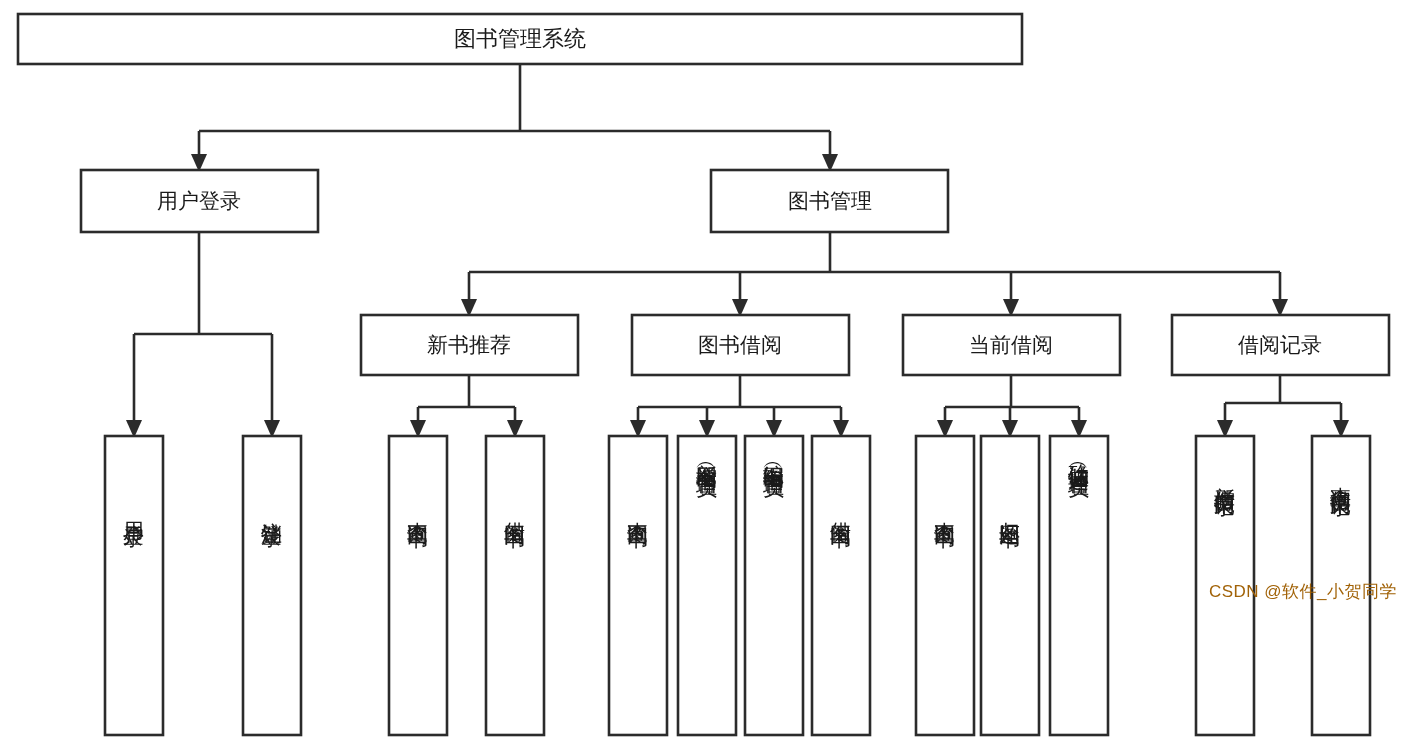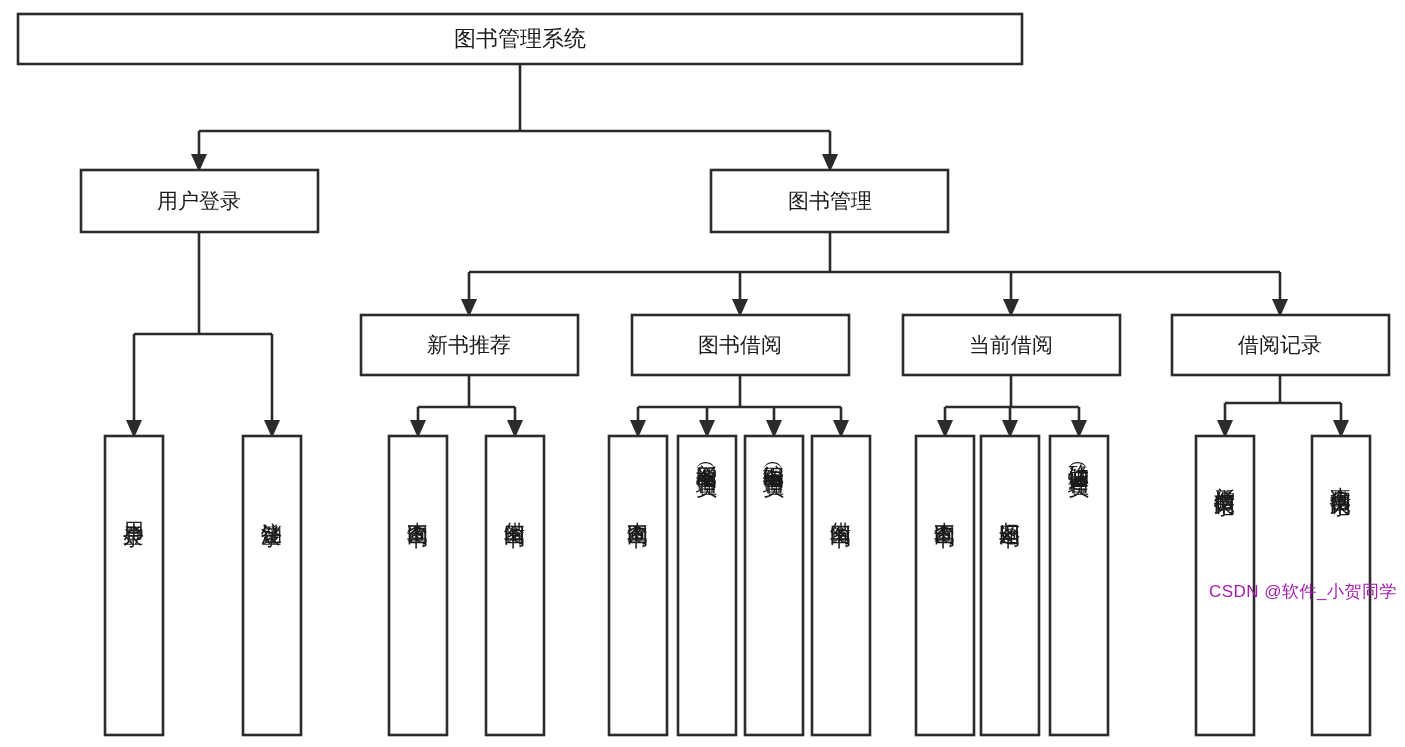--- a/index.html
+++ b/index.html
@@ -72,21 +72,21 @@
     letter-spacing: 2px;
     color: #1a1a1a;
     white-space: nowrap;
   }
   #watermark {
     position: absolute;
     right: 8px;
     bottom: 4px;
     font-family: "Liberation Sans", sans-serif;
     font-size: 17px;
-    color: #a21caf;
+    color: #a16207;
     letter-spacing: 0.5px;
     white-space: nowrap;
   }
 </style>
 </head>
 <body>
 
 <div id="diagram-root">
 
   <svg id="tree-svg" viewBox="0 0 1405 747">

